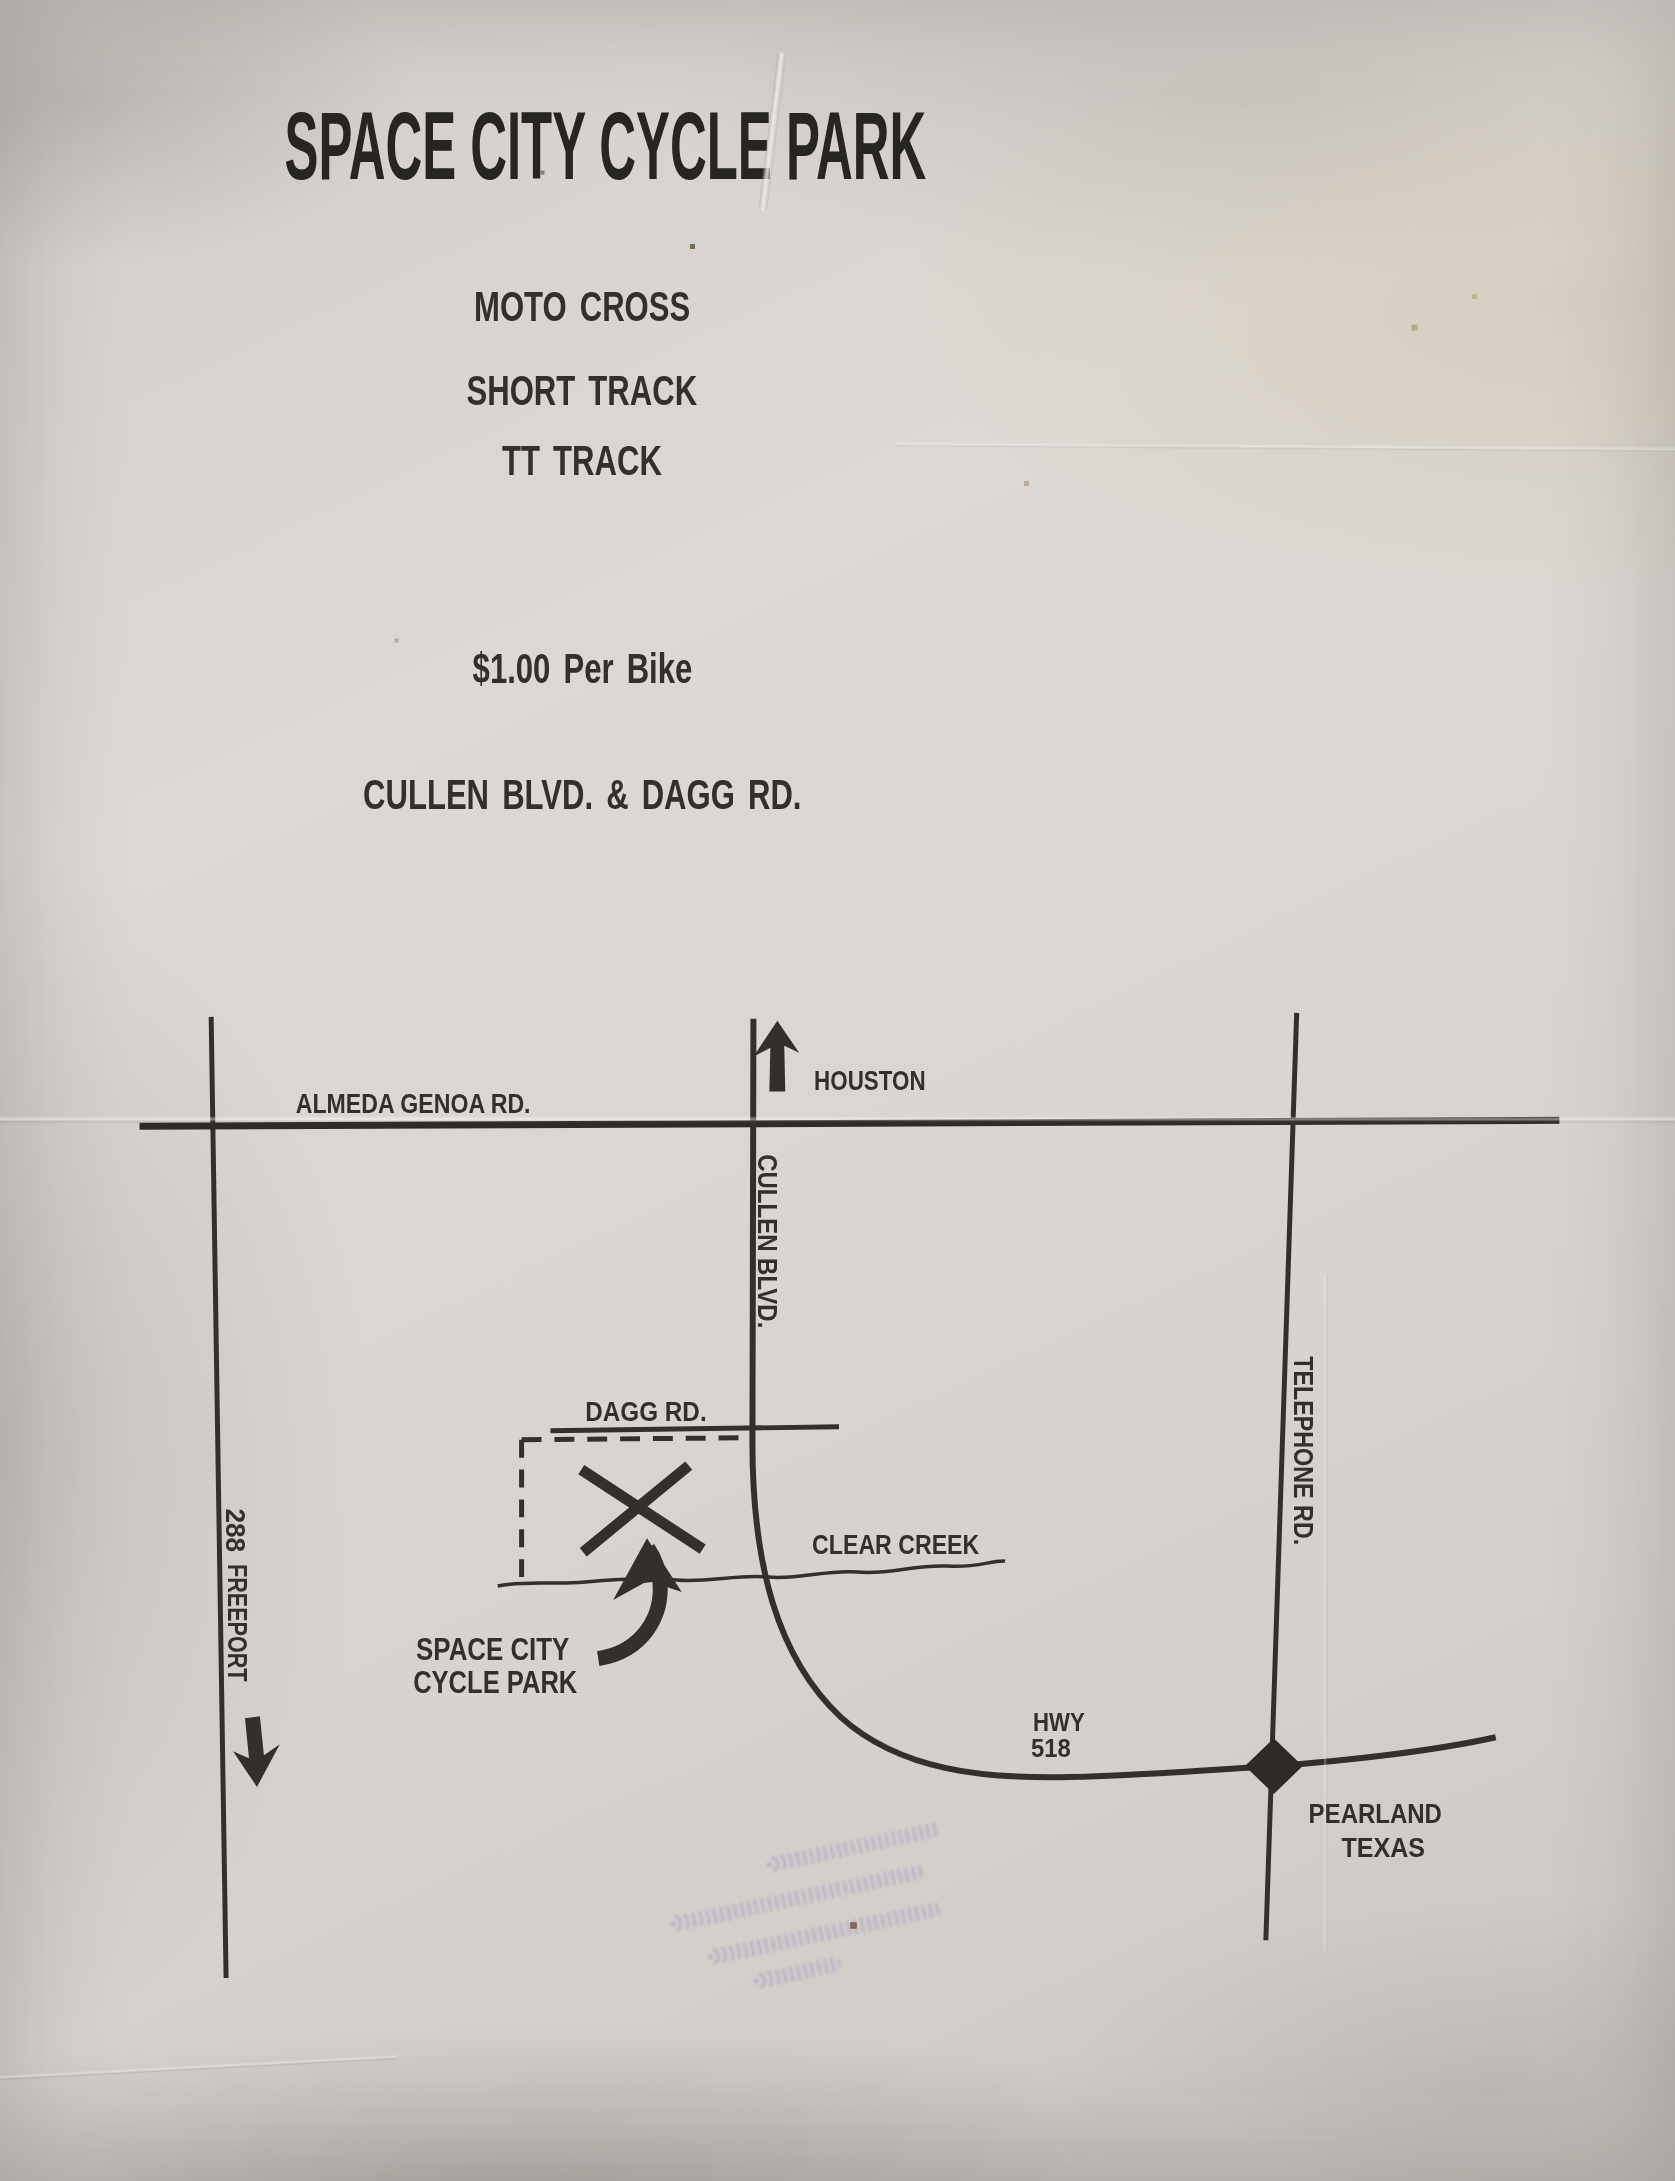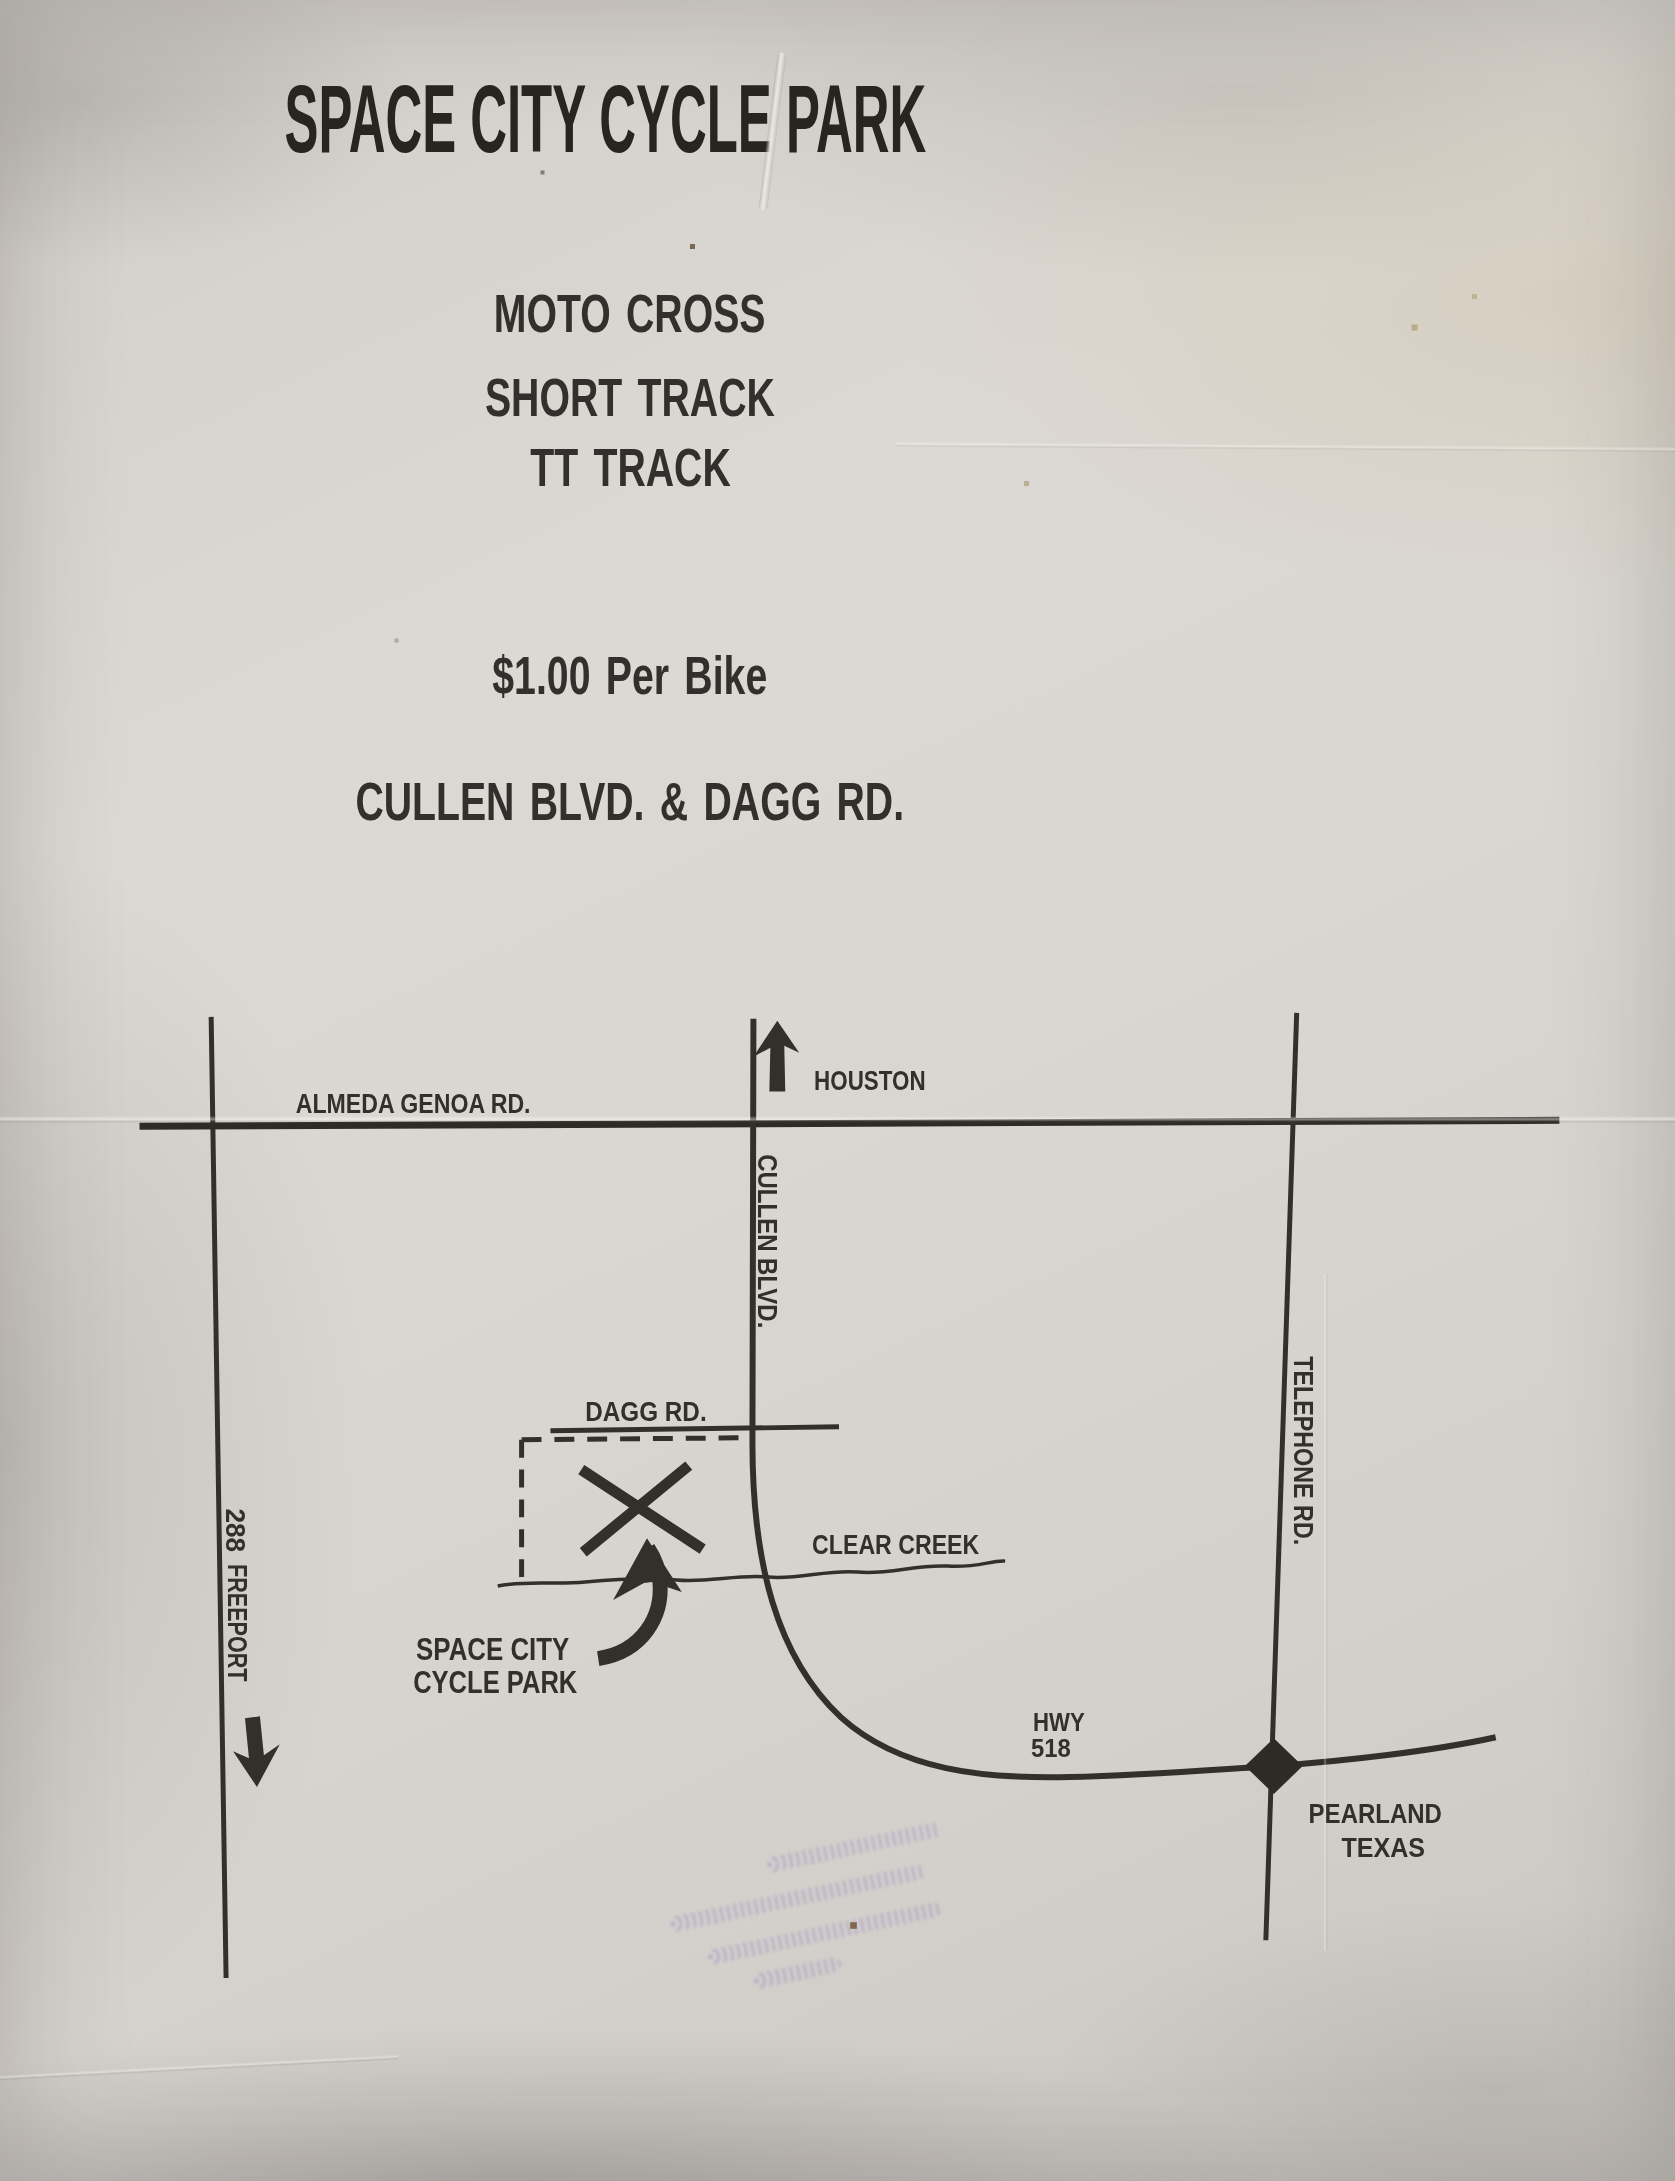--- a/index.html
+++ b/index.html
@@ -11,23 +11,23 @@
       radial-gradient(ellipse 896px 279px at 1244px 100px, rgba(118,113,106,0.16), transparent 65%),
       radial-gradient(ellipse 597px 995px at 10px 1443px, rgba(115,111,105,0.20), transparent 60%),
       radial-gradient(ellipse 517px 259px at 80px 100px, rgba(100,96,90,0.22), transparent 65%),
       radial-gradient(ellipse 1095px 239px at 517px 2189px, rgba(105,101,95,0.28), transparent 70%),
       radial-gradient(ellipse 697px 299px at 1493px 2090px, rgba(120,116,110,0.18), transparent 65%),
       linear-gradient(155deg,#d2cec9 0%,#dcd8d3 30%,#d9d5d0 55%,#d3cfca 78%,#c9c5c0 100%);
     box-shadow: inset 0 0 119px rgba(60,57,52,0.25);
   }
   .hline{position:absolute;left:0;width:1164px;text-align:center;font-weight:700;white-space:nowrap;}
   .hline span{display:inline-block;transform-origin:50% 50%;}
-  .title{top:64px;font-size:96px;letter-spacing:0px;color:#272520;}
+  .title{top:91px;font-size:96px;letter-spacing:0px;color:#272520;}
   .title span{transform:scaleX(0.53);}
-  .sub{font-size:53px;word-spacing:6px;color:#31302c;padding-left:48px;}
+  .sub{font-size:42px;word-spacing:6px;color:#31302c;}
   .sub span{transform:scaleX(0.74);}
   .crease{position:absolute;pointer-events:none;}
   .stamp{position:absolute;left:647px;top:1836px;width:328px;height:149px;transform:rotate(-12deg);opacity:.85;}
   .stamp .srow{position:absolute;height:15px;border-radius:8px;
     background:repeating-radial-gradient(circle at 4px 7px, rgba(112,100,192,0.42) 0 2.2px, transparent 2.2px 7px);
     filter:blur(1.4px);}
   .specks{position:absolute;left:0;top:0;width:1px;height:1px;
     box-shadow: 692px 246px 0 2px rgba(90,70,40,.75),
                 1414px 327px 0 2.5px rgba(150,122,62,.45),
                 1474px 296px 0 2px rgba(150,122,62,.35),

